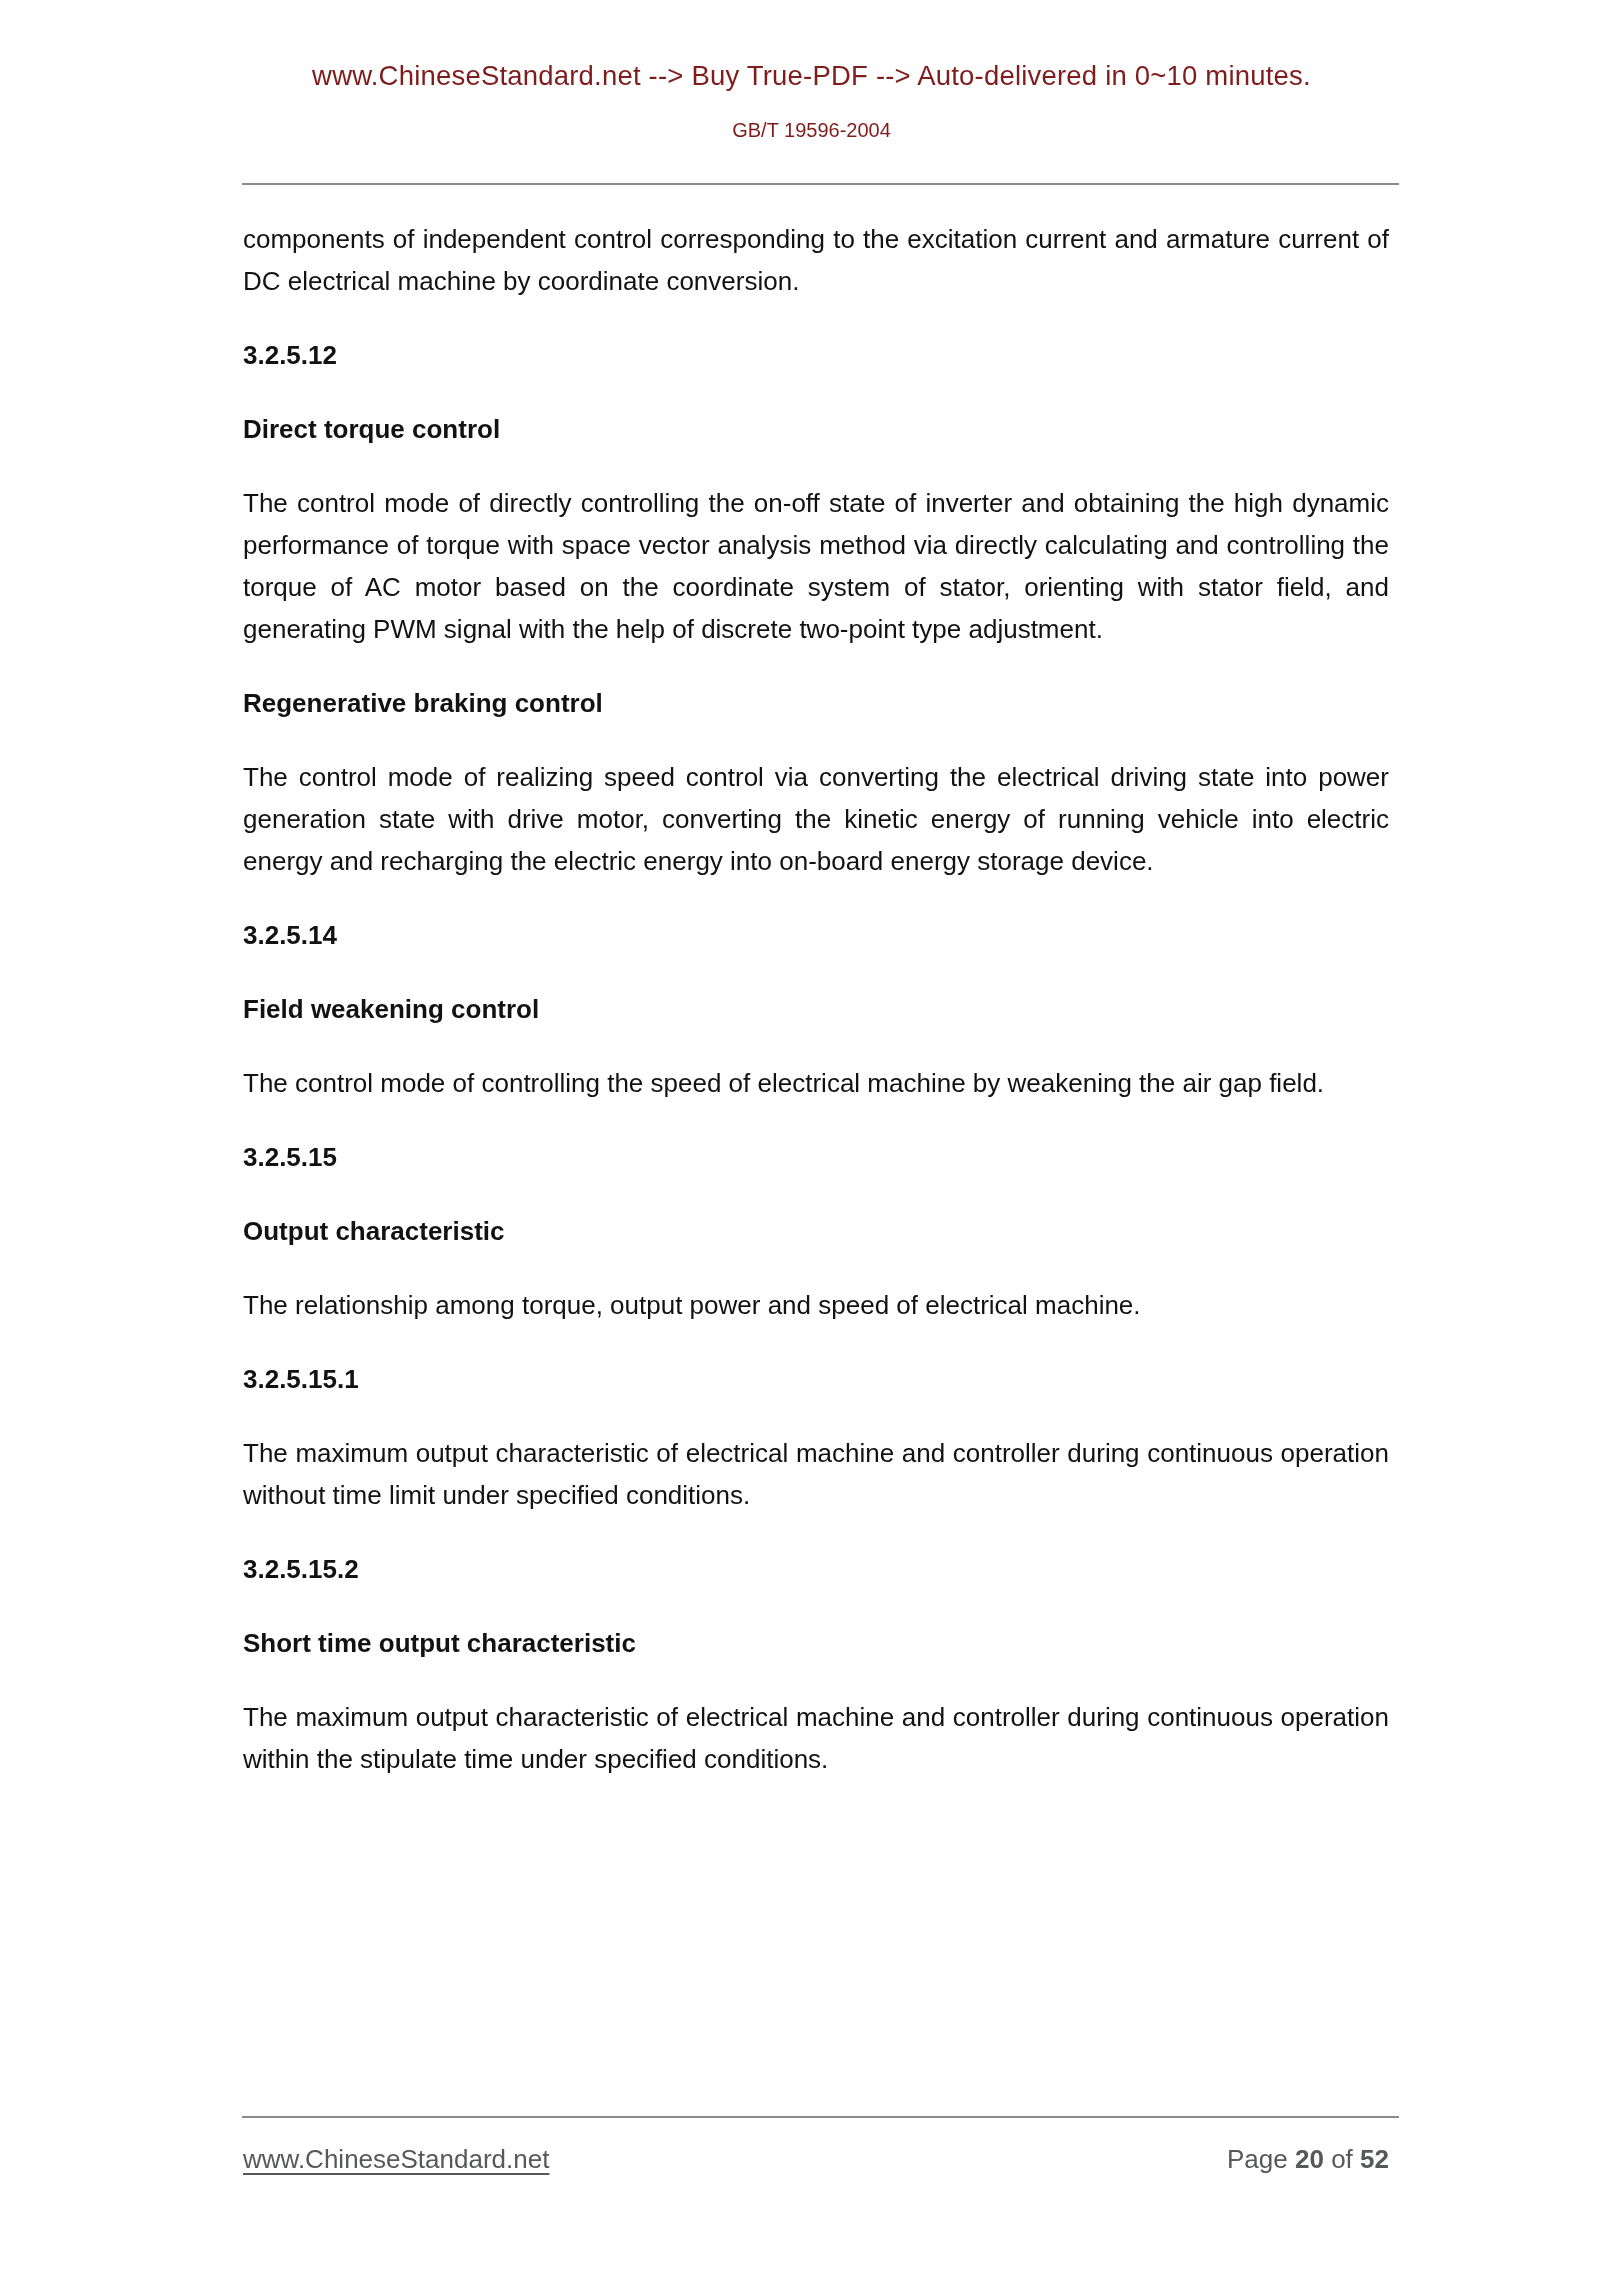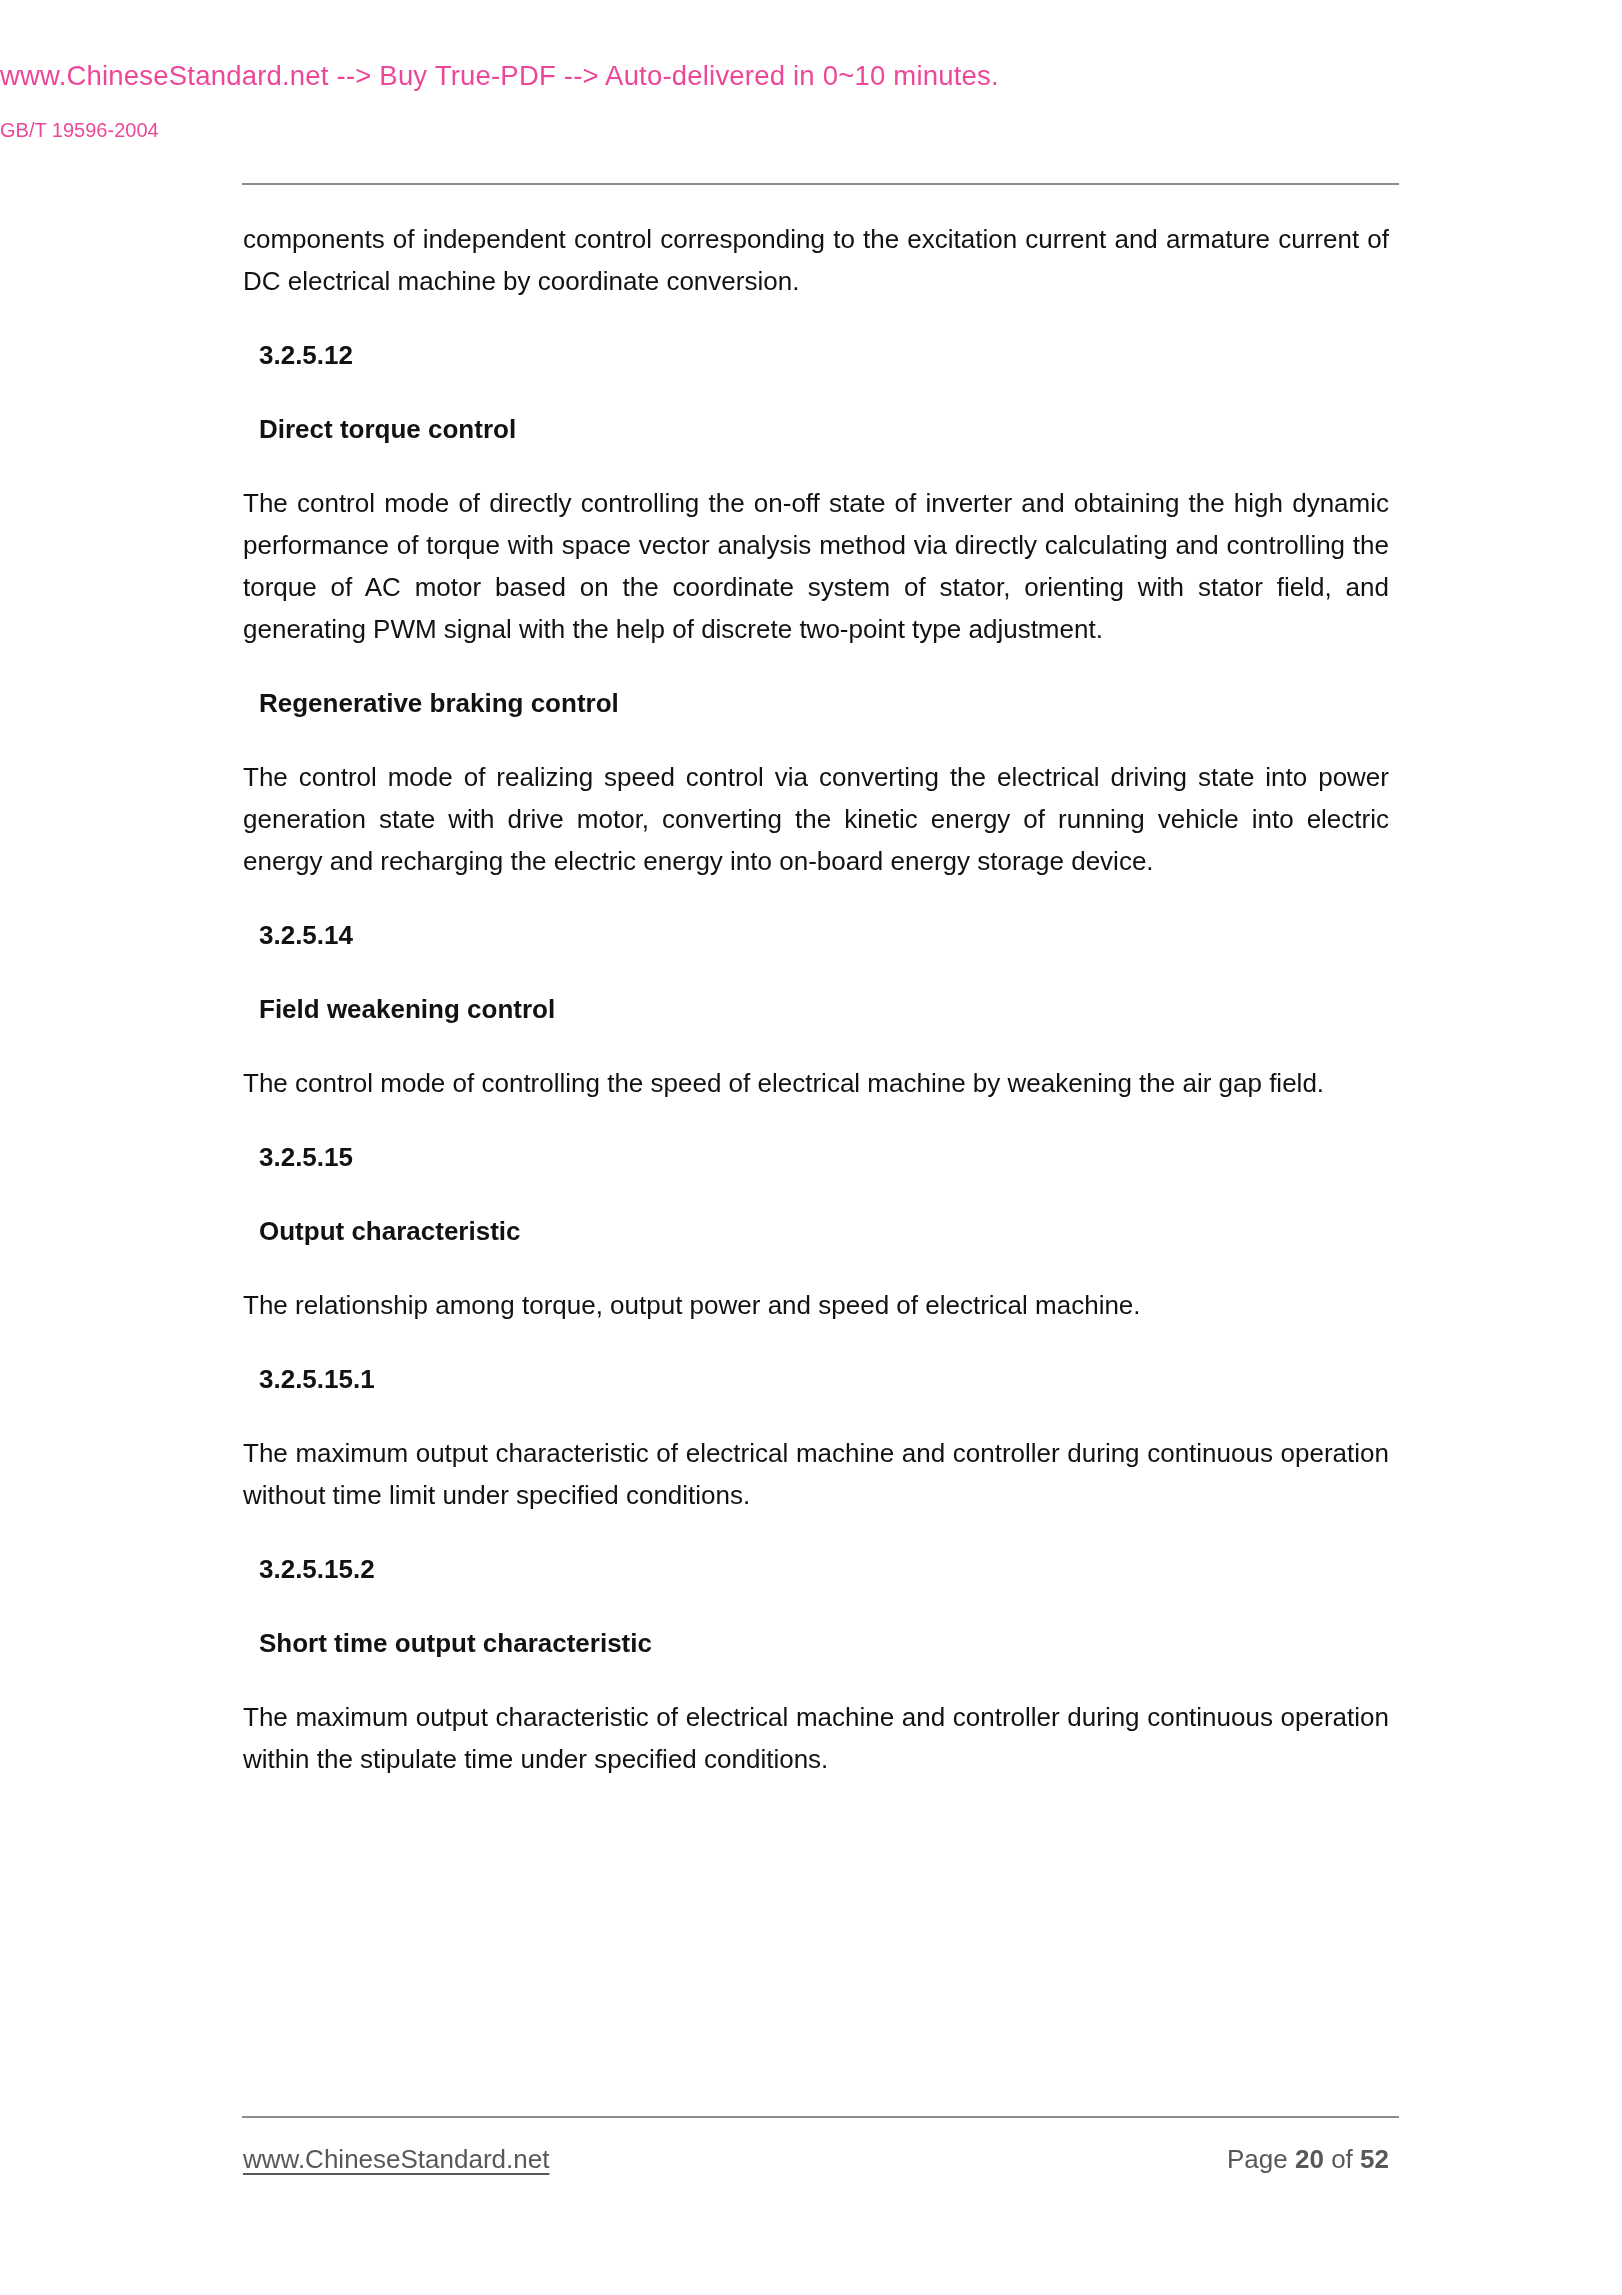--- a/index.html
+++ b/index.html
@@ -16,22 +16,22 @@
   }
   .page {
     position: relative;
     width: 1623px;
     height: 2295px;
     background: #ffffff;
   }
   
   .doc-header {
     padding-top: 58px;
-    text-align: left;
-    color: #ec4899;
+    text-align: center;
+    color: #7f1d1d;
   }
   .hdr-line1 {
     font-size: 27.5px;
     line-height: 35px;
     letter-spacing: 0.2px;
   }
   .hdr-line2 {
     margin-top: 22px;
     font-size: 20px;
     line-height: 30px;
@@ -54,21 +54,21 @@
     color: #121212;
     font-size: 26px;
   }
   .content .para {
     margin: 32px 0 0 0;
     line-height: 42px;
     text-align: justify;
     text-align-last: left;
   }
   .content .heading {
-    margin: 32px 0 0 16px;
+    margin: 32px 0 0 0;
     line-height: 42px;
     font-weight: bold;
     text-align: left;
   }
   .content > :first-child {
     margin-top: 0;
   }
   
   .doc-footer {
     position: absolute;

